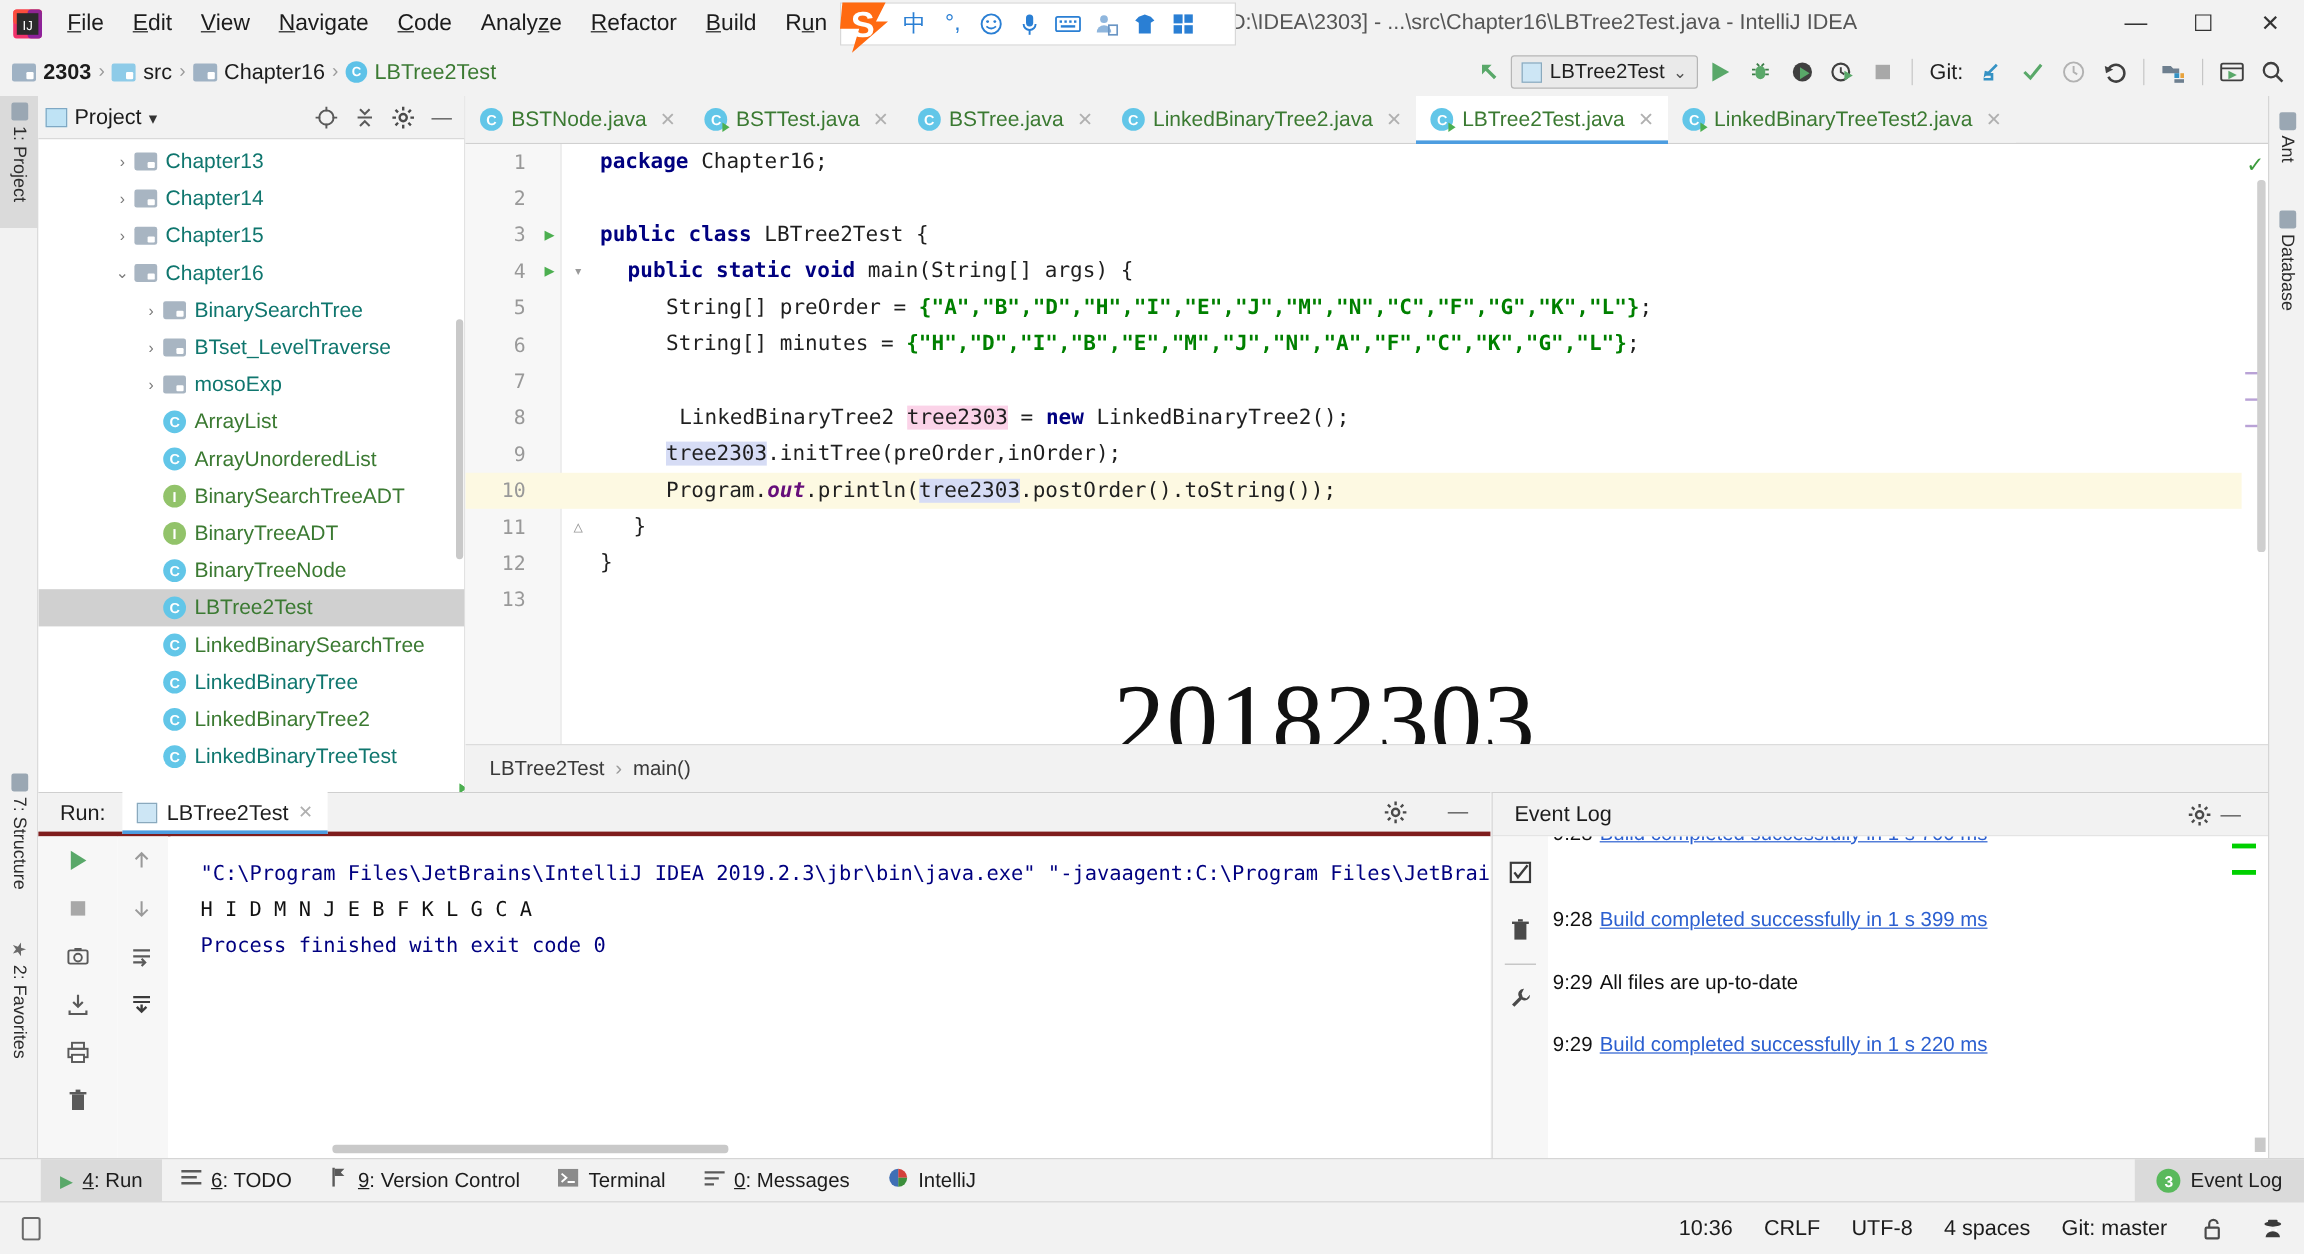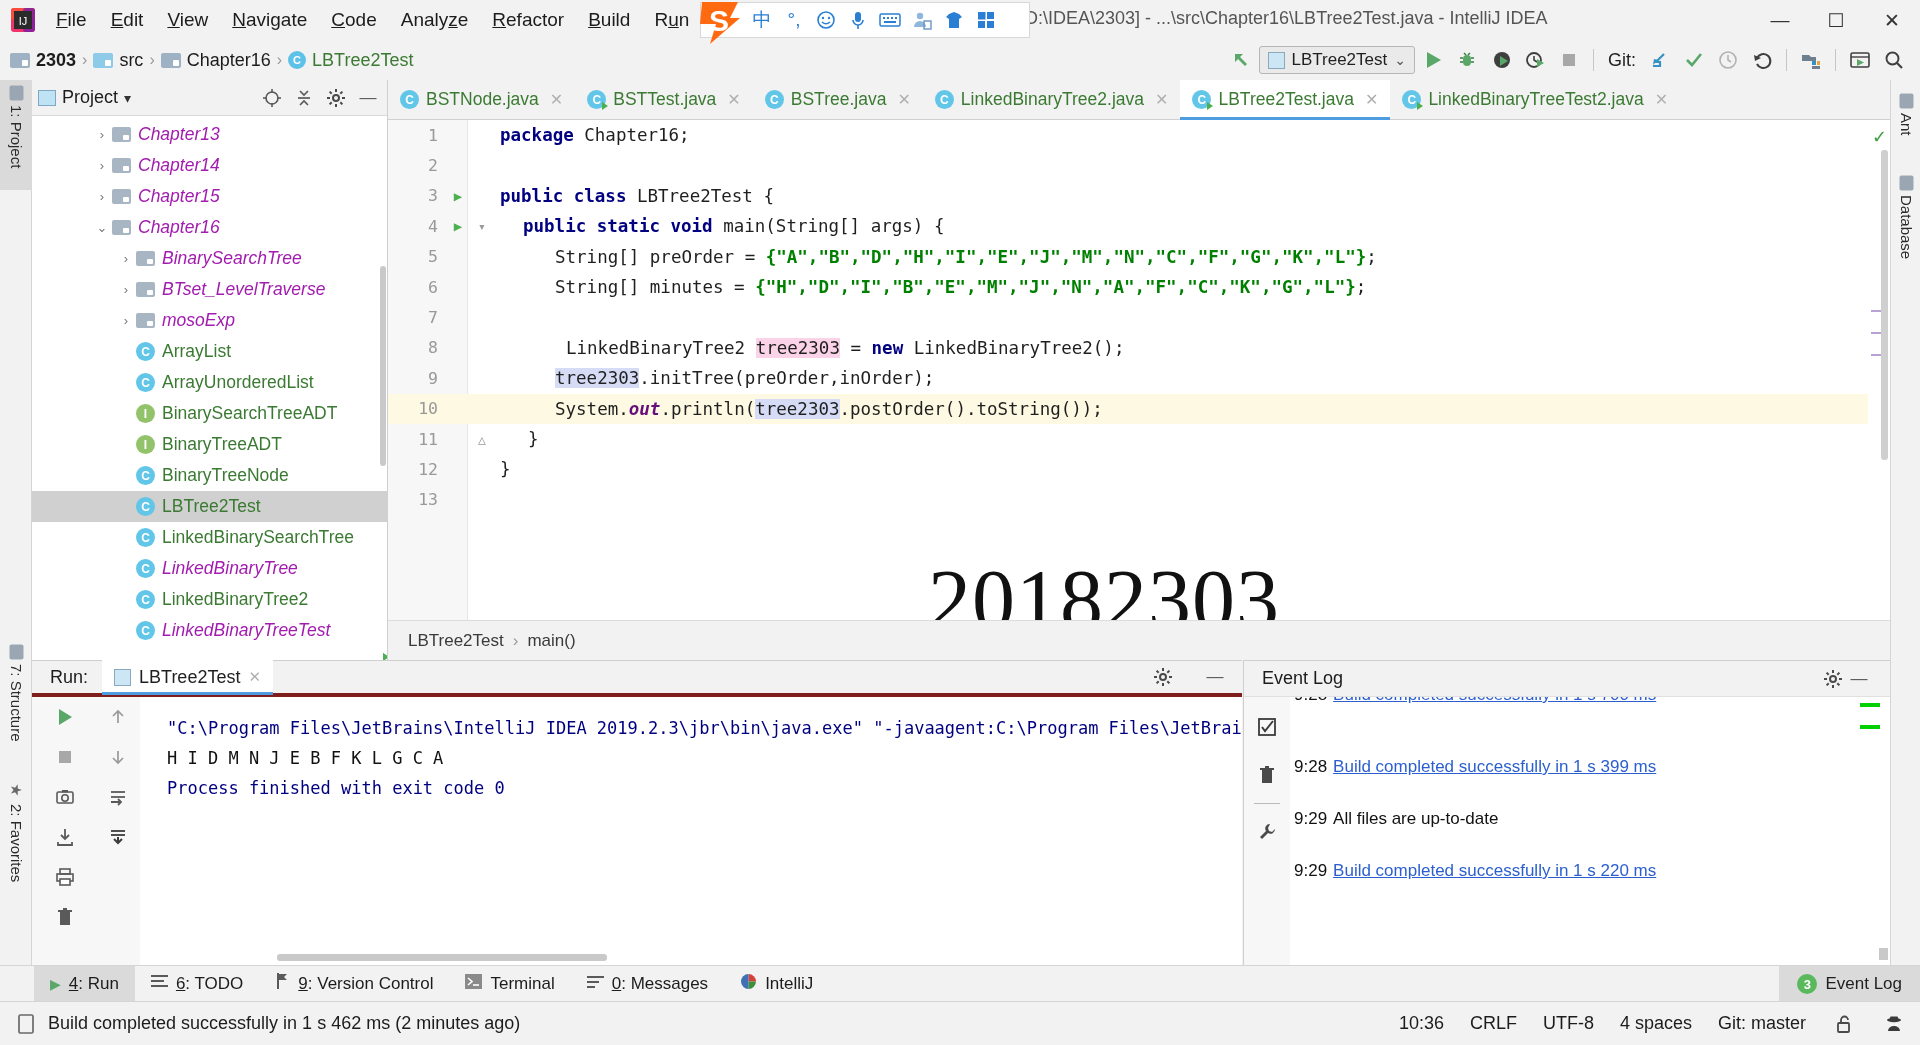--- a/index.html
+++ b/index.html
@@ -94,21 +94,21 @@
   .trow { height:31px; display:flex; align-items:center; font-size:17.5px; white-space:nowrap; }
   .trow.sel { background:#d0d0d0; }
   .twist { width:20px; text-align:center; color:#7a7a7a; font-size:13px; flex:none; }
   .ticon-folder{width:19px;height:15px;background:#a8b5c2;border-radius:2px;margin-right:7px;position:relative;flex:none;}
   .ticon-folder:after{content:"";position:absolute;right:2px;bottom:2px;width:6px;height:5px;background:#fff;border-radius:1px;}
   .ticon-c{width:19px;height:19px;border-radius:50%;background:#62c6e8;color:#fff;font-size:12px;
            display:flex;align-items:center;justify-content:center;margin-right:7px;flex:none;font-weight:bold;}
   .ticon-i{width:19px;height:19px;border-radius:50%;background:#92c36a;color:#fff;font-size:12px;
            display:flex;align-items:center;justify-content:center;margin-right:7px;flex:none;font-weight:bold;}
   .tlabel.grn { color:#3b7a32; }
-  .tlabel.blk { color:#a21caf;font-style:italic; }
+  .tlabel.blk { color:#0f766e; }
   .runmark{position:absolute;right:-2px;bottom:-1px;width:0;height:0;border-left:6px solid #4caf50;
            border-top:4px solid transparent;border-bottom:4px solid transparent;}
   .panel-scroll{position:absolute;right:1px;top:150px;width:6px;height:200px;background:#c9c9c9;border-radius:3px;}
 
   
   .editor-area { position:absolute; left:388px; top:80px; width:1502px; height:580px; background:#fff; }
   .tabbar { height:40px; background:#f2f2f2; display:flex; align-items:flex-end; border-bottom:1px solid #d0d0d0; }
   .etab { height:39px; display:flex; align-items:center; gap:7px; padding:0 12px; font-size:17.5px;
           color:#3b7a32; background:#f2f2f2; position:relative; white-space:nowrap;}
   .etab.active { background:#fff; }
@@ -621,21 +621,21 @@
           <span class="ctext" style="left:178px;"><span>LinkedBinaryTree2 </span><span class="hl-pink">tree2303</span><span> = </span><span class="kw">new</span><span> LinkedBinaryTree2();</span></span>
         </div>
 
         <div class="cline">
           <span class="lnum">9</span>
           <span class="ctext" style="left:167px;"><span class="hl-blue">tree2303</span><span>.initTree(preOrder,inOrder);</span></span>
         </div>
 
         <div class="cline cur">
           <span class="lnum">10</span>
-          <span class="ctext" style="left:167px;"><span>System.</span><span class="fld">out</span><span>.println(</span><span class="hl-blue">tree2303</span><span>.postOrder().toString());</span></span>
+          <span class="ctext" style="left:167px;"><span>Program.</span><span class="fld">out</span><span>.println(</span><span class="hl-blue">tree2303</span><span>.postOrder().toString());</span></span>
         </div>
 
         <div class="cline">
           <span class="lnum">11</span>
           <span class="fold">△</span>
           <span class="ctext" style="left:140px;">}</span>
         </div>
 
         <div class="cline">
           <span class="lnum">12</span>
@@ -874,21 +874,20 @@
       </div>
     </div>
   </div>
 
   <div class="statusbar">
     <span class="sb-ico">
       <svg width="18" height="20" viewBox="0 0 18 20">
           <rect x="2" y="1" width="14" height="18" rx="1.5" fill="none" stroke="#6a6a6a" stroke-width="1.7"></rect>
         </svg>
     </span>
-    <span class="status-msg">Build completed successfully in 1 s 462 ms (2 minutes ago)</span>
     <div class="status-right">
       <span>10:36</span>
       <span>CRLF</span>
       <span>UTF-8</span>
       <span>4 spaces</span>
       <span>Git: master</span>
       <span class="sb-ico">
         <svg width="19" height="20" viewBox="0 0 19 20">
             <rect x="3" y="9" width="11" height="9" rx="1" fill="none" stroke="#4a4a4a" stroke-width="1.8"></rect>
             <path d="M6 9 V6 a3.5 3.5 0 0 1 7 0" fill="none" stroke="#4a4a4a" stroke-width="1.8"></path>

